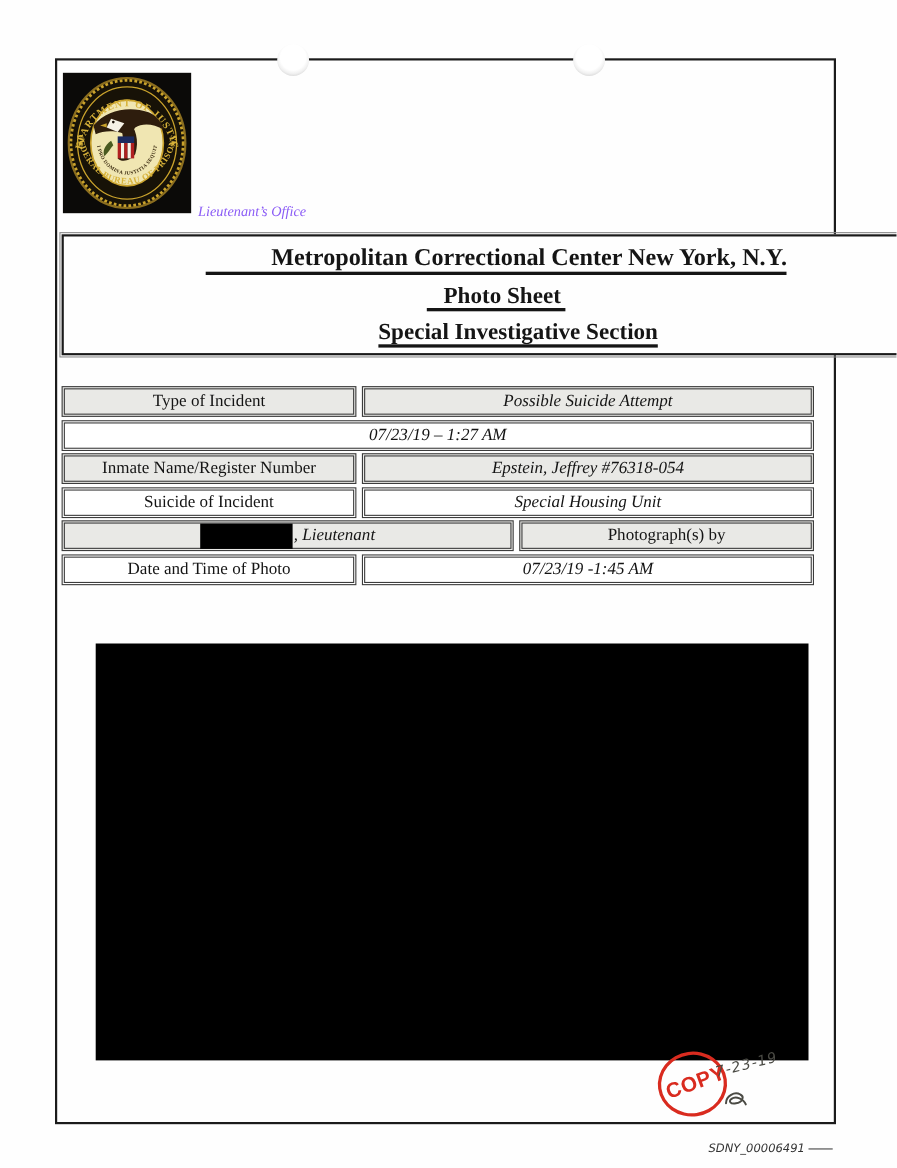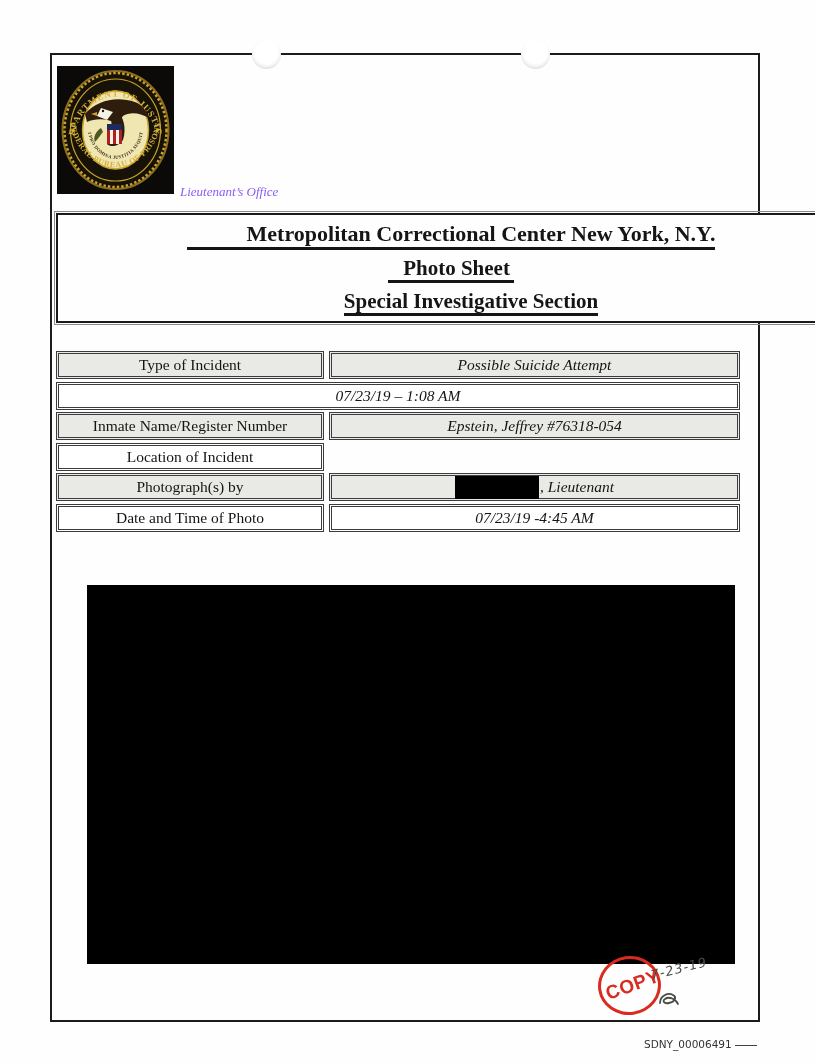--- a/index.html
+++ b/index.html
@@ -60,21 +60,21 @@
                      transform:rotate(-12deg) translateX(3px); }
   .hand-date { position:absolute; left:598px; top:906px; font-family:"DejaVu Sans", sans-serif;
                font-style:italic; font-size:13px; color:#4a4a44;
                transform:rotate(-14deg); letter-spacing:1px; z-index:5; }
   .hand-initial { position:absolute; left:604px; top:936px; z-index:5; }
 
   
   .bates-primary { position:absolute; left:682px; top:1079px; font-size:17px;
                    letter-spacing:0.3px; color:#1f1f1f; }
   .bates-secondary { position:absolute; left:644px; top:1038px;
-                     font-family:"DejaVu Sans", sans-serif; font-size:10.5px; color:#333; }
+                     font-family:"DejaVu Sans", sans-serif; font-size:10.5px; color:#333;font-style:italic; }
   .bates-secondary::after { content:""; display:inline-block; width:22px;
                             border-bottom:1.5px solid #444; margin-left:3px;
                             vertical-align:2px; }
 </style>
 </head>
 <body>
 
 <div class="sheet">
 
   <svg class="seal" viewBox="0 0 117 128">
@@ -125,39 +125,40 @@
     <div class="title-line t2"><span class="u">Photo Sheet</span></div>
     <div class="title-line t3"><span class="u">Special Investigative Section</span></div>
   </div>
 
   <div class="inc-table">
     <div class="inc-row shaded">
       <div class="cell label">Type of Incident</div>
       <div class="cell value">Possible Suicide Attempt</div>
     </div>
     <div class="inc-row">
-      <div class="cell value">07/23/19 – 1:08 AM</div>
+      <div class="cell value">07/23/19 – 1:27 AM</div>
     </div>
     <div class="inc-row shaded">
       <div class="cell label">Inmate Name/Register Number</div>
       <div class="cell value">Epstein, Jeffrey #76318-054</div>
     </div>
     <div class="inc-row">
-      <div class="cell label">Location of Incident</div>
+      <div class="cell label">Suicide of Incident</div>
+      <div class="cell value">Special Housing Unit</div>
     </div>
     <div class="inc-row shaded">
-      <div class="cell label">Photograph(s) by</div>
       <div class="cell value">
         <span class="redaction-inline"></span>
           <span>, Lieutenant</span>
       </div>
+      <div class="cell label">Photograph(s) by</div>
     </div>
     <div class="inc-row">
       <div class="cell label">Date and Time of Photo</div>
-      <div class="cell value">07/23/19 -4:45 AM</div>
+      <div class="cell value">07/23/19 -1:45 AM</div>
     </div>
   </div>
 
   <div class="photo-redaction"></div>
 
   <div class="copy-stamp">
     <span>COPY</span>
   </div>
   <div class="hand-date">7-23-19</div>
   <svg class="hand-initial" width="26" height="18" viewBox="0 0 26 18">

